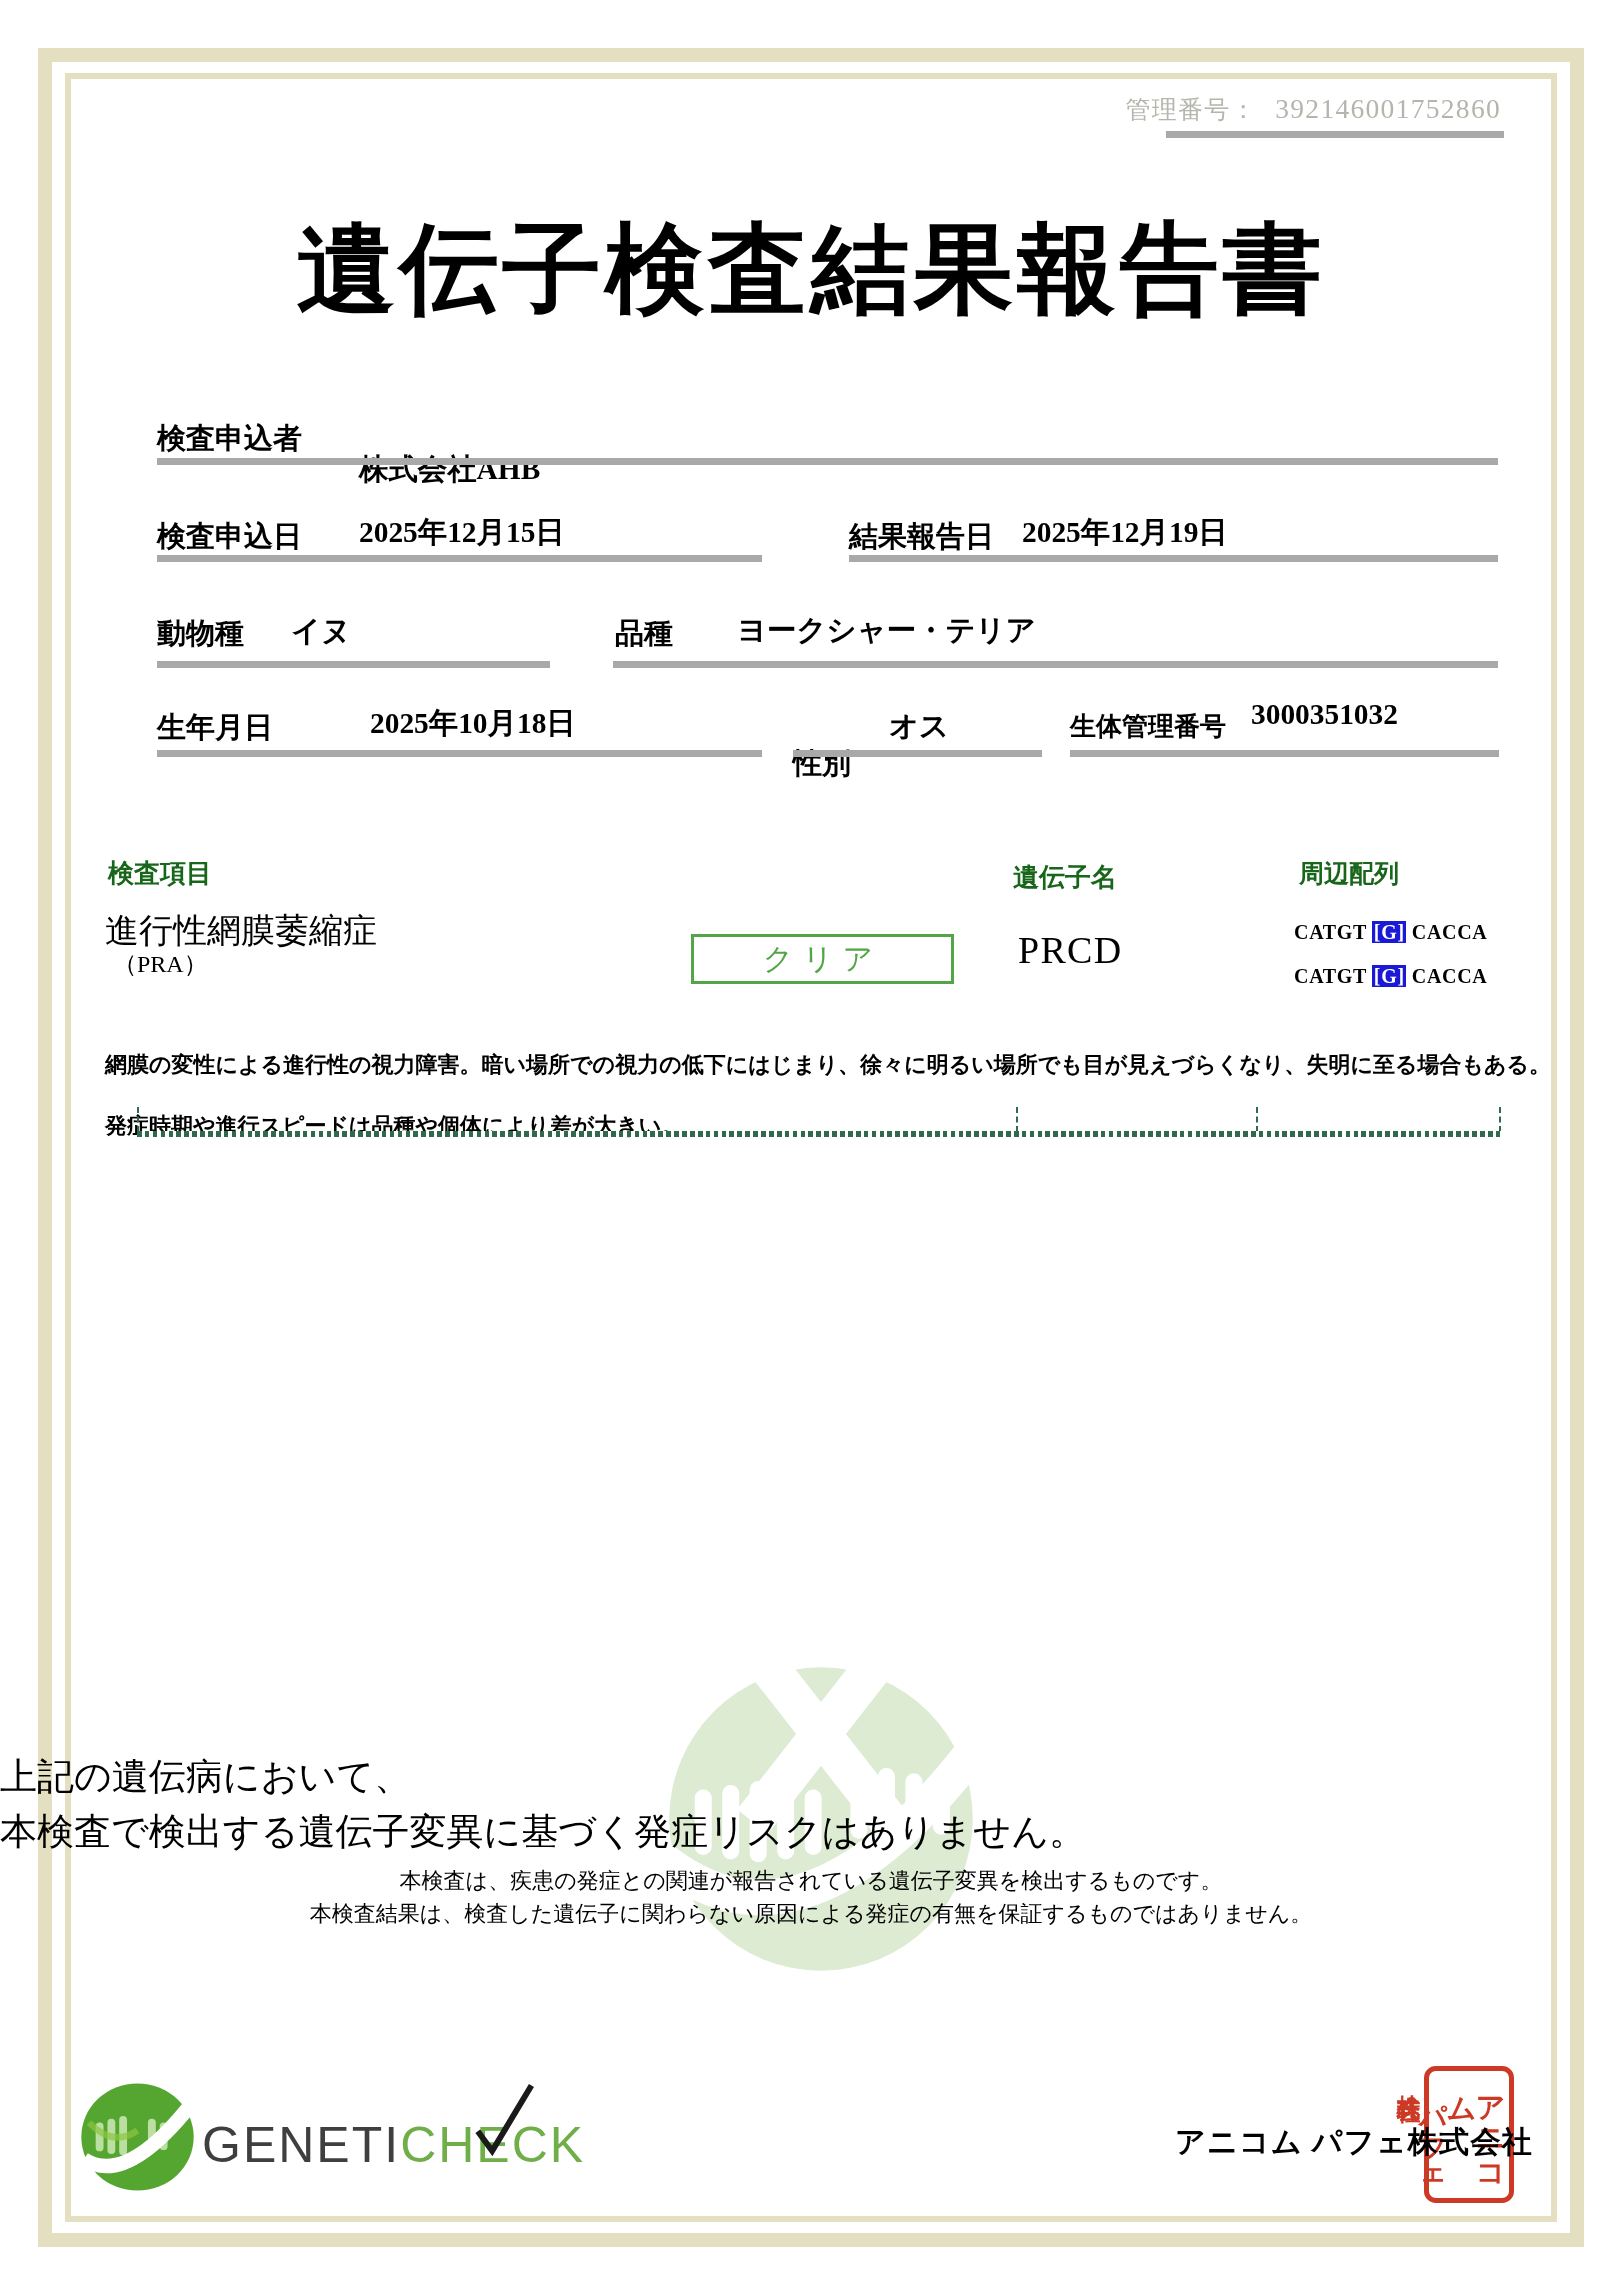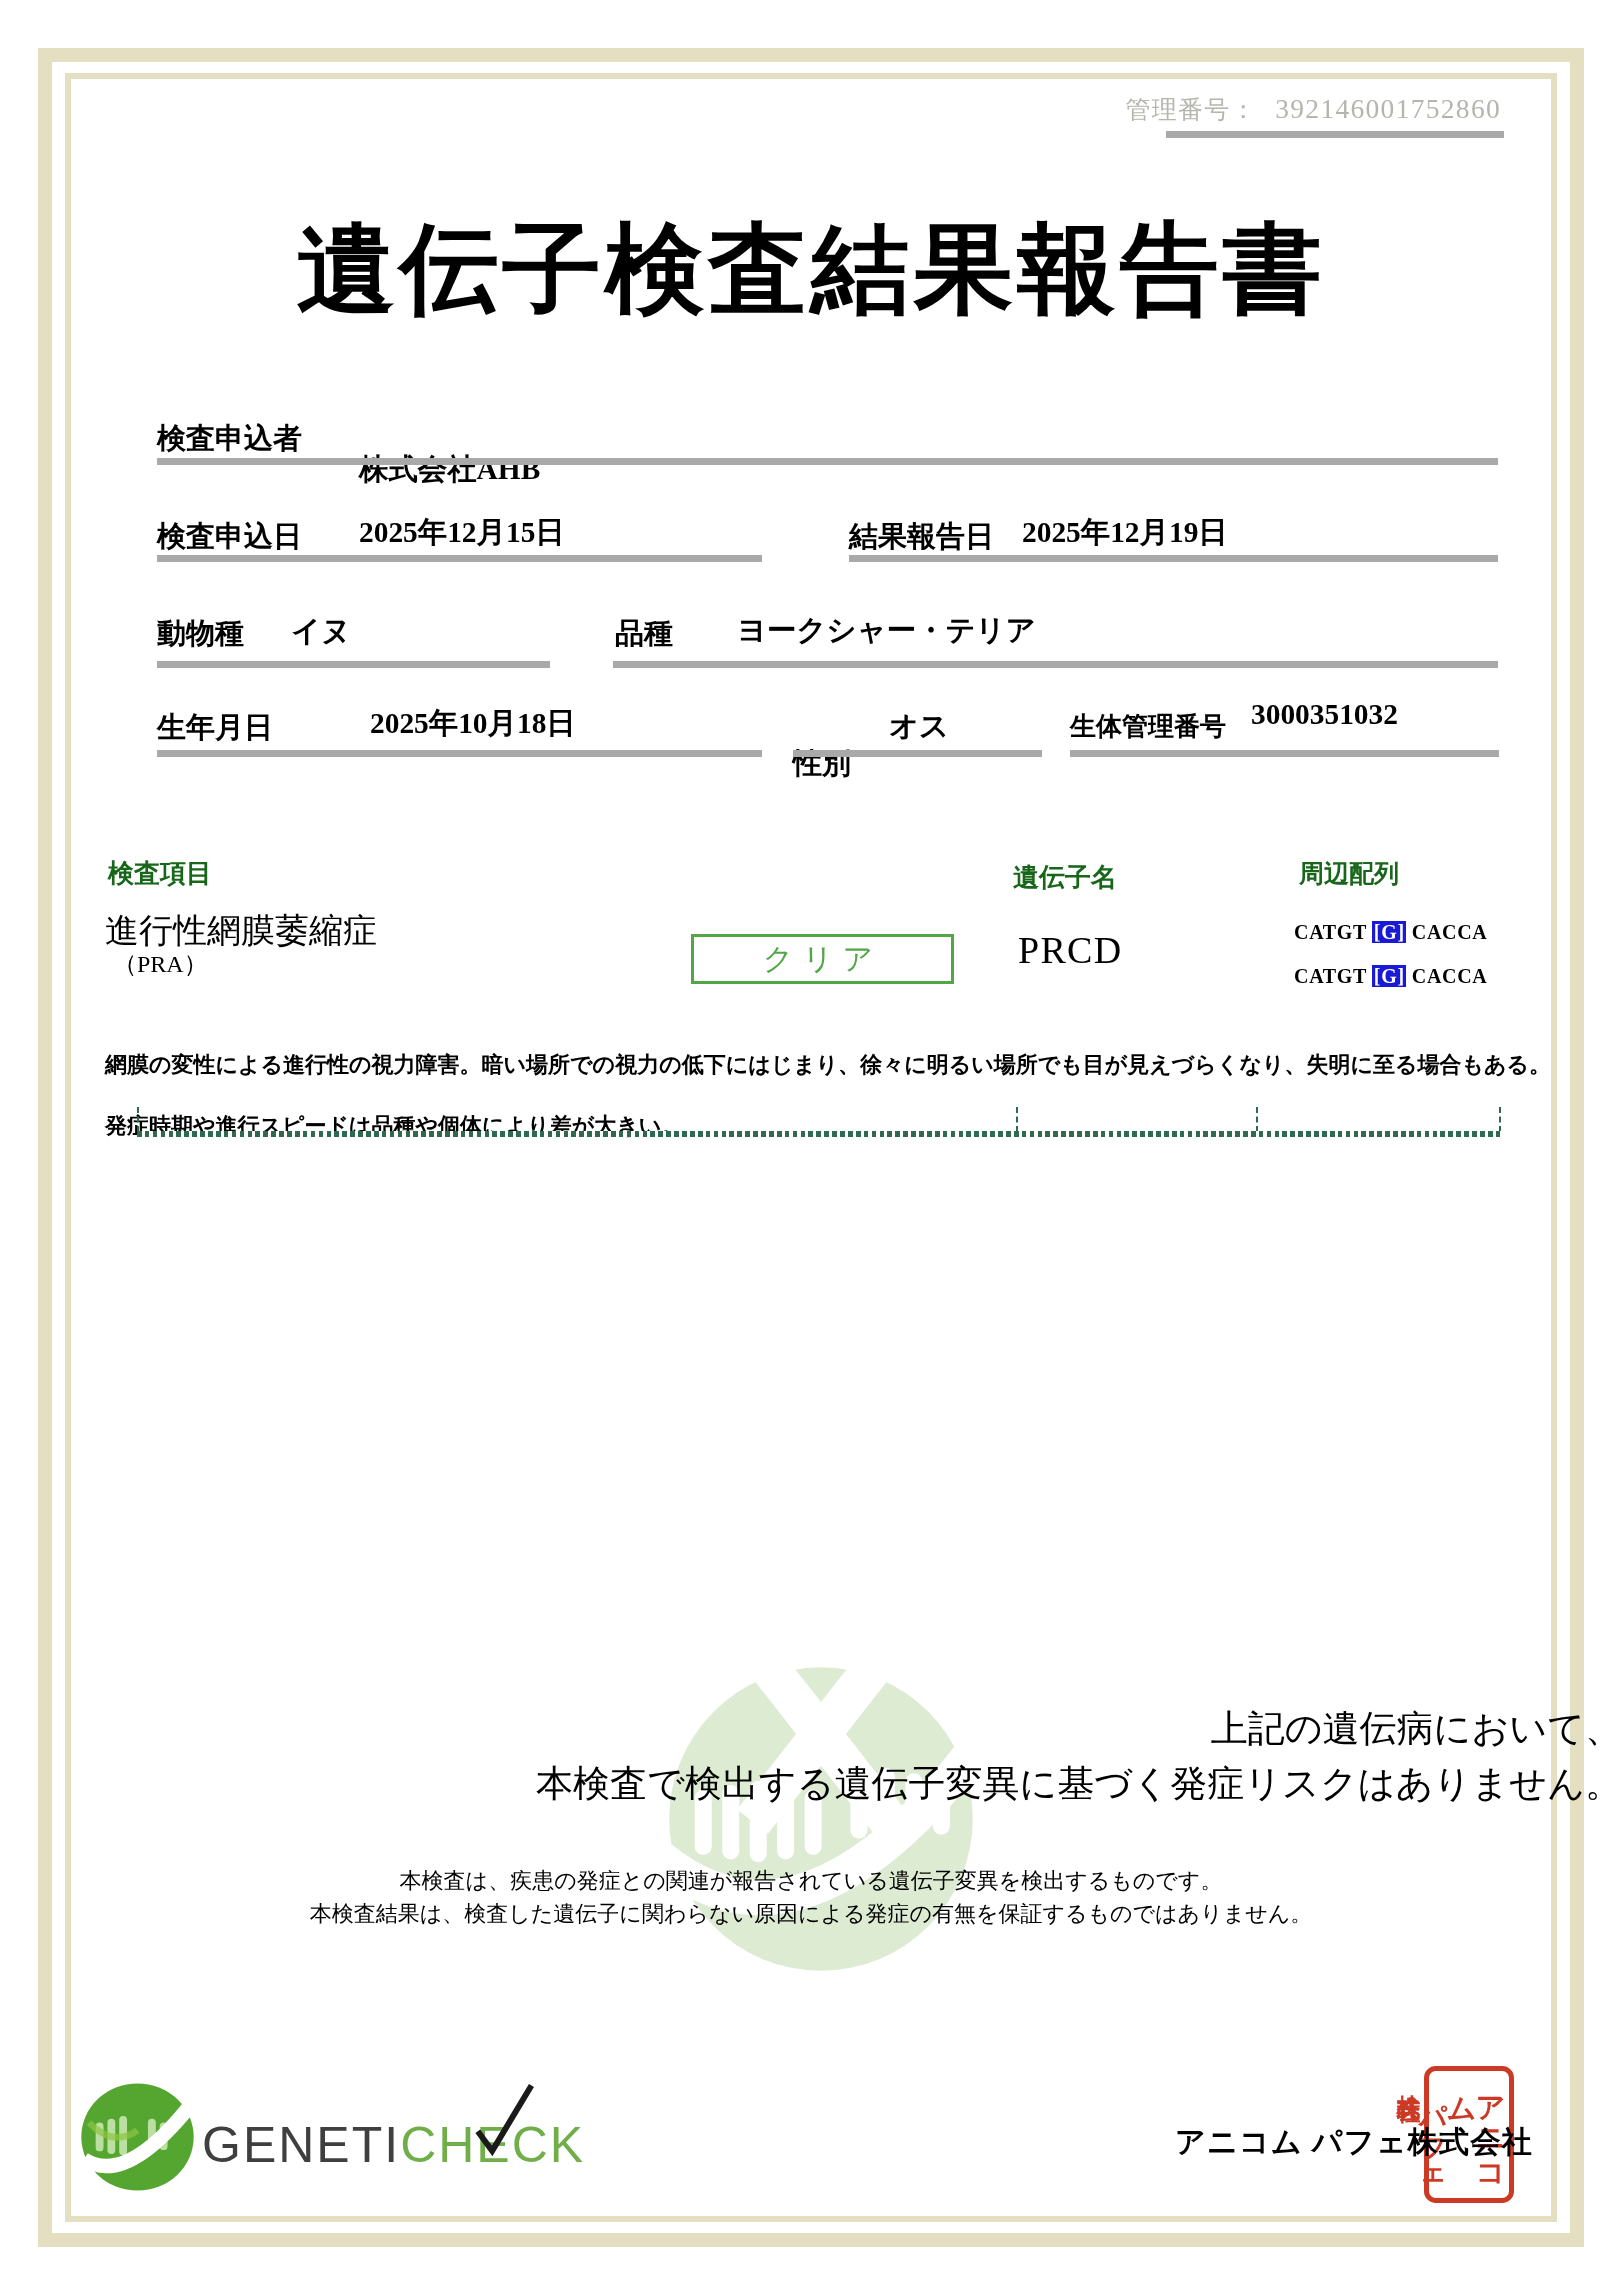--- a/index.html
+++ b/index.html
@@ -43,22 +43,22 @@
     display:flex;align-items:center;justify-content:center;}
   .result-box span{color:var(--accent-green);font-size:30px;letter-spacing:9.2px;}
   .gene{font-size:38px;letter-spacing:1.3px;}
   .seq{font-size:20px;font-weight:bold;letter-spacing:0.7px;white-space:nowrap;}
   .seq .hl{background:var(--seq-blue);color:#fff;padding:0 1.3px;}
   .desc{font-size:22px;font-weight:bold;white-space:nowrap;margin-top:40px;}
   .risk{font-size:25px;font-weight:bold;color:var(--note-green);white-space:nowrap;}
   .vdash{width:0;height:25px;border-left:2.6px dashed var(--dot-green);}
   .dotline{height:5.9px;background:repeating-linear-gradient(90deg,var(--dot-green) 0 4.6px,#ffffff 4.6px 7.9px);}
   
-  .summary{left:0;width:100%;text-align:right;font-family:"Liberation Sans","DejaVu Sans",sans-serif;
-    font-size:37px;white-space:nowrap;z-index:2;}
+  .summary{left:0;width:100%;text-align:left;font-family:"Liberation Sans","DejaVu Sans",sans-serif;
+    font-size:37px;white-space:nowrap;z-index:2;margin-top:48px;}
   .note{left:0;width:100%;text-align:center;font-family:"Liberation Sans","DejaVu Sans",sans-serif;
     font-size:22px;white-space:nowrap;z-index:2;}
   
   .watermark{left:654px;top:1662px;z-index:0;}
   
   .logo-mark{left:80px;top:2082px;}
   .logo-text{left:202px;top:2116px;font-family:"Liberation Sans","DejaVu Sans",sans-serif;
     font-weight:300;font-size:50px;letter-spacing:2px;white-space:nowrap;}
   .logo-text .p1{color:var(--logo-text-dark);}
   .logo-text .p2{color:var(--logo-text-green);}

